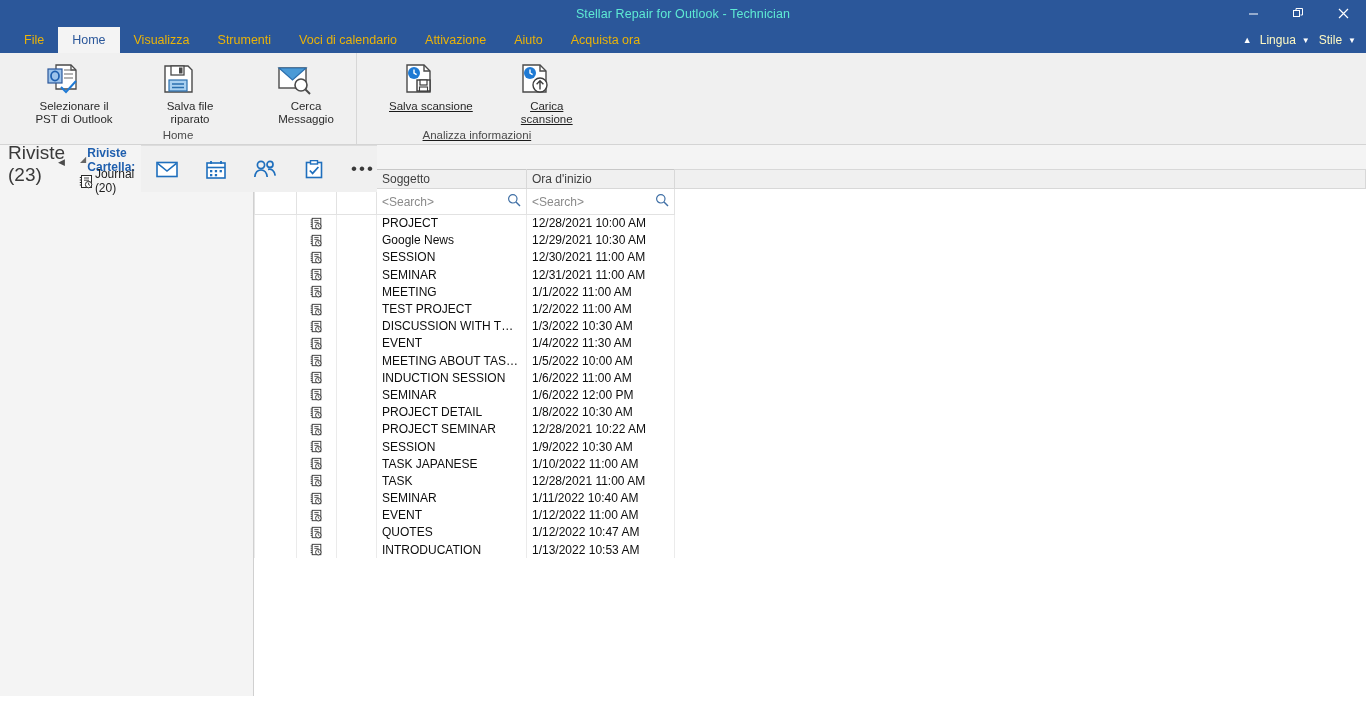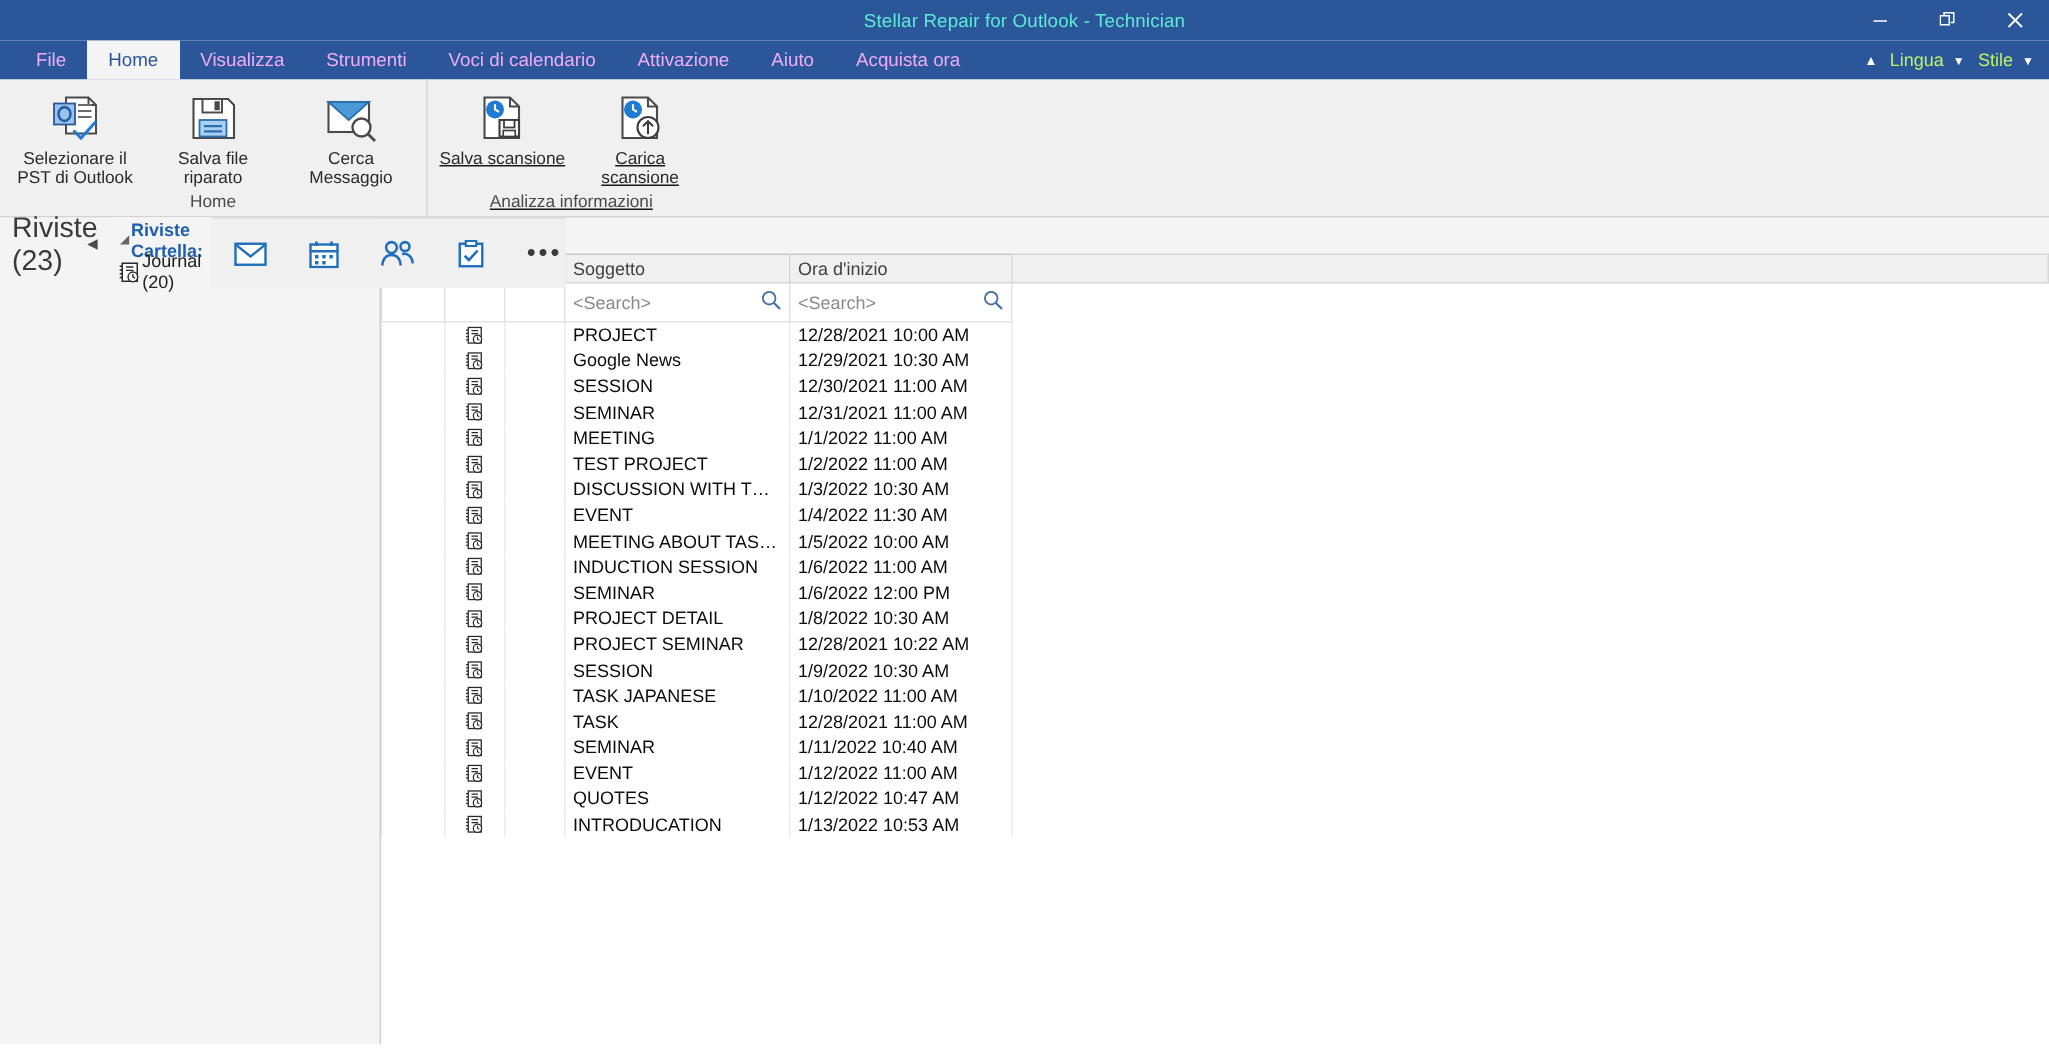--- a/index.html
+++ b/index.html
@@ -27,31 +27,31 @@
     color:#fff; font-size:12px; cursor:default;
   }
   .wb svg{ display:block; }
   
   .tabbar{
     height:26px; background:#2b579a; position:relative;
     display:flex; align-items:flex-end; padding-left:10px;
   }
   .tab{
     height:26px; padding:0 14px; display:flex; align-items:center;
-    color:#f0abfc; font-size:12.5px; cursor:default; white-space:nowrap;
+    color:#eab308; font-size:12.5px; cursor:default; white-space:nowrap;
   }
   .tab.active{
     background:#f4f4f4; color:#2b579a;
   }
   .tabright{
     position:absolute; right:6px; top:0; height:26px;
     display:flex; align-items:center; gap:3px;
   }
   .tabright .lnk{
-    color:#bef264; font-size:12px; padding:0 2px; cursor:default; white-space:nowrap;
+    color:#fef9c3; font-size:12px; padding:0 2px; cursor:default; white-space:nowrap;
   }
   .caret{ color:#fff; font-size:8px; padding:0 4px 0 1px; cursor:default; }
   .chevup{ color:#fff; font-size:9px; padding:0 3px; cursor:default; }
   
   .ribbon{
     height:92px; background:#f0f0f0; border-bottom:1px solid #d4d4d4;
     display:flex; align-items:stretch; position:relative;
   }
   .rgroup{
     display:flex; flex-direction:column; justify-content:space-between;
@@ -59,21 +59,21 @@
   }
   .rgroup + .rgroup{ border-left:1px solid #d7d7d7;text-decoration:underline; }
   .ritems{ display:flex; align-items:flex-start; padding-top:6px; }
   .ritem{
     width:auto; min-width:48px; display:flex; flex-direction:column;
     align-items:center; padding:2px 4px 0; cursor:default;
   }
   .ritem .ic{ height:36px; display:flex; align-items:center; justify-content:center; }
   .ritem .lbl{
     font-size:11.5px; color:#2a2a2a; text-align:center; line-height:13px;
-    margin-top:3px; max-width:84px;
+    margin-top:3px; max-width:84px;margin-left:24px;
   }
   .gname{
     text-align:center; font-size:11.5px; color:#4a4a4a; padding-bottom:3px;
   }
   
   .workspace{ display:flex; height:551px; }
   
   .sidebar{
     width:254px; background:#f4f4f4; border-right:1px solid #d0d0d0;
     display:flex; flex-direction:row; position:relative;

